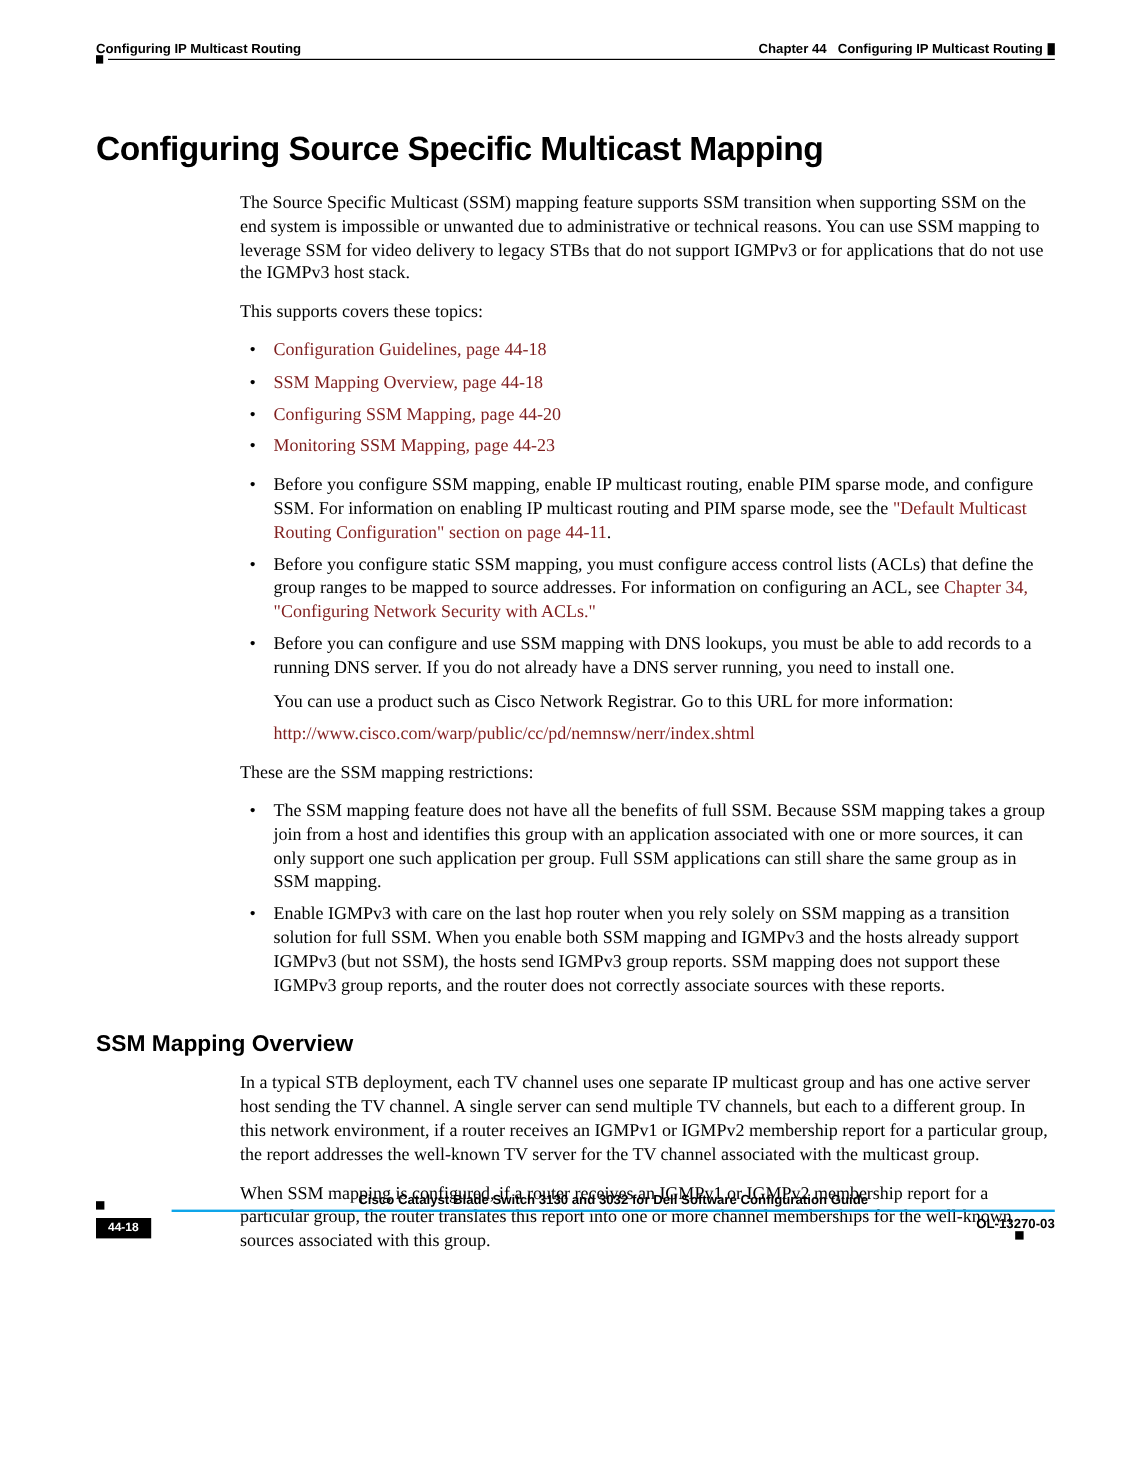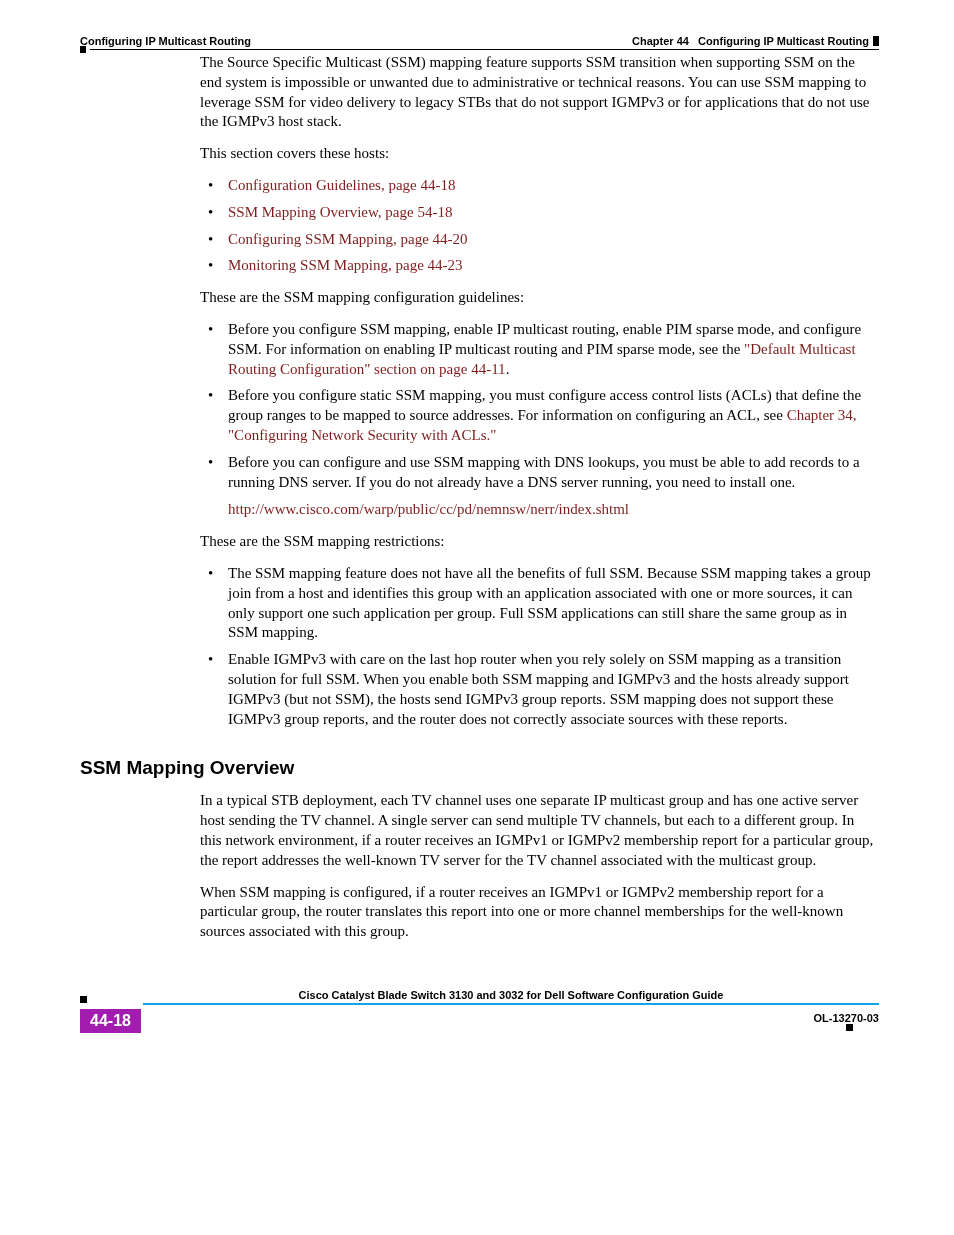--- a/index.html
+++ b/index.html
@@ -113,25 +113,25 @@
     padding-bottom: 2px;
     margin-left: 50px;
   }
   .footer-row {
     display: flex;
     justify-content: space-between;
     align-items: center;
     margin-top: 4px;
   }
   .page-tab {
-    background: #a21caf;
+    background: #000000;
     color: #fff;
     font-family: Arial, Helvetica, sans-serif;
     font-weight: bold;
-    font-size: 16px;
+    font-size: 10px;
     padding: 3px 10px;
     display: inline-block;
   }
   .doc-id {
     font-family: Arial, Helvetica, sans-serif;
     font-weight: bold;
     font-size: 11px;
     display: flex;
     align-items: center;
     flex-direction: column;
@@ -164,43 +164,44 @@
       <span>&nbsp;&nbsp;&nbsp;</span>
       <span>Configuring IP Multicast Routing</span>
       <span class="rule-thick"></span>
     </div>
   </div>
   <div style="display:flex;">
     <span class="rule-thick-left" style="height:7px; margin-top:-1px;"></span>
     <div class="header-line" style="flex:1; margin-top:2px;"></div>
   </div>
 
+  <h1 class="main-heading">Configuring Source Specific Multicast Mapping</h1>
 
   <p class="body-text indent">The Source Specific Multicast (SSM) mapping feature supports SSM transition when supporting SSM on the end system is impossible or unwanted due to administrative or technical reasons. You can use SSM mapping to leverage SSM for video delivery to legacy STBs that do not support IGMPv3 or for applications that do not use the IGMPv3 host stack.</p>
-  <p class="body-text indent">This section covers these hosts:</p>
+  <p class="body-text indent">This supports covers these topics:</p>
 
   <ul class="bullets">
     <li><span class="link">Configuration Guidelines, page 44-18</span></li>
-    <li><span class="link">SSM Mapping Overview, page 54-18</span></li>
+    <li><span class="link">SSM Mapping Overview, page 44-18</span></li>
     <li><span class="link">Configuring SSM Mapping, page 44-20</span></li>
     <li><span class="link">Monitoring SSM Mapping, page 44-23</span></li>
   </ul>
 
 
-  <p class="body-text indent">These are the SSM mapping configuration guidelines:</p>
 
   <ul class="bullets">
     <li>
       <span>Before you configure SSM mapping, enable IP multicast routing, enable PIM sparse mode, and configure SSM. For information on enabling IP multicast routing and PIM sparse mode, see the </span><span class="link">"Default Multicast Routing Configuration" section on page 44-11</span><span>.</span>
     </li>
     <li>
       <span>Before you configure static SSM mapping, you must configure access control lists (ACLs) that define the group ranges to be mapped to source addresses. For information on configuring an ACL, see </span><span class="link">Chapter 34, "Configuring Network Security with ACLs."</span>
     </li>
     <li>
       <span>Before you can configure and use SSM mapping with DNS lookups, you must be able to add records to a running DNS server. If you do not already have a DNS server running, you need to install one.</span>
+      <p>You can use a product such as Cisco Network Registrar. Go to this URL for more information:</p>
       <p><span class="link">http://www.cisco.com/warp/public/cc/pd/nemnsw/nerr/index.shtml</span></p>
     </li>
   </ul>
 
   <p class="body-text indent">These are the SSM mapping restrictions:</p>
 
   <ul class="bullets">
     <li>The SSM mapping feature does not have all the benefits of full SSM. Because SSM mapping takes a group join from a host and identifies this group with an application associated with one or more sources, it can only support one such application per group. Full SSM applications can still share the same group as in SSM mapping.</li>
     <li>Enable IGMPv3 with care on the last hop router when you rely solely on SSM mapping as a transition solution for full SSM. When you enable both SSM mapping and IGMPv3 and the hosts already support IGMPv3 (but not SSM), the hosts send IGMPv3 group reports. SSM mapping does not support these IGMPv3 group reports, and the router does not correctly associate sources with these reports.</li>
   </ul>

